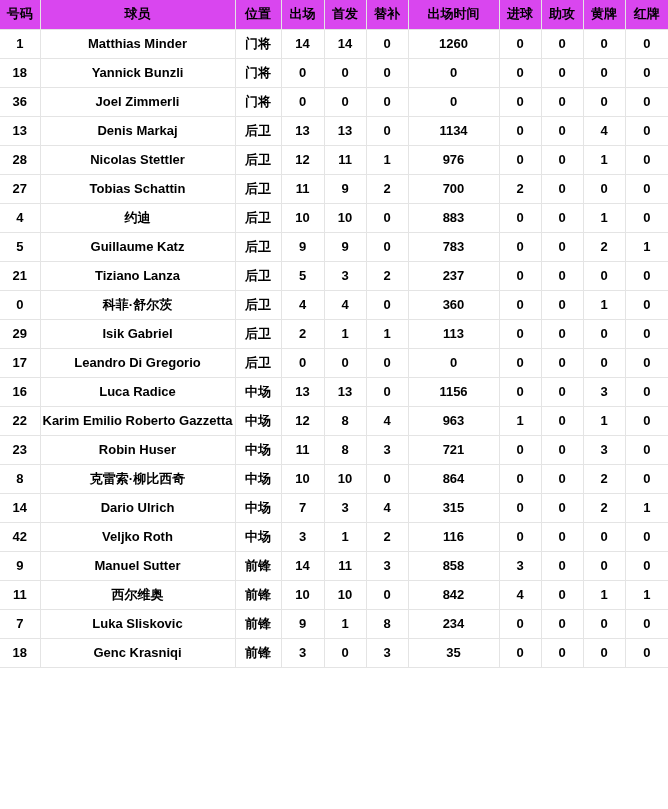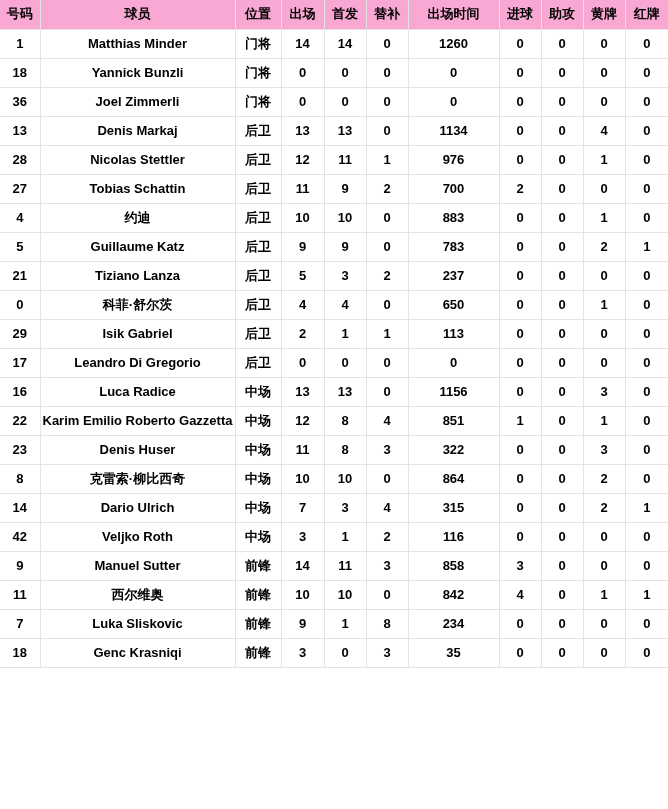--- a/index.html
+++ b/index.html
@@ -21,21 +21,21 @@
     text-align: center;
     vertical-align: middle;
     font-size: 13px;
     font-weight: bold;
     color: #000000;
     padding: 0 2px;
     overflow: hidden;
     white-space: nowrap;
   }
   #stats th {
-    background: #f9a8d4;
+    background: #d946ef;
     border-top: none;
   }
   #stats td { background: #ffffff; }
   #stats th:first-child, #stats td:first-child { border-left: none; }
   #stats th:last-child,  #stats td:last-child  { border-right: none; }
 
   
   #stats col:nth-child(1)  { width: 40px;  }
   #stats col:nth-child(2)  { width: 195px; }
   #stats col:nth-child(3)  { width: 46px;  }
@@ -198,21 +198,21 @@
         <td>0</td>
         <td>0</td>
       </tr>
       <tr>
         <td>0</td>
         <td>科菲·舒尔茨</td>
         <td>后卫</td>
         <td>4</td>
         <td>4</td>
         <td>0</td>
-        <td>650</td>
+        <td>360</td>
         <td>0</td>
         <td>0</td>
         <td>1</td>
         <td>0</td>
       </tr>
       <tr>
         <td>29</td>
         <td>Isik Gabriel</td>
         <td>后卫</td>
         <td>2</td>
@@ -250,34 +250,34 @@
         <td>3</td>
         <td>0</td>
       </tr>
       <tr>
         <td>22</td>
         <td>Karim Emilio Roberto Gazzetta</td>
         <td>中场</td>
         <td>12</td>
         <td>8</td>
         <td>4</td>
-        <td>851</td>
+        <td>963</td>
         <td>1</td>
         <td>0</td>
         <td>1</td>
         <td>0</td>
       </tr>
       <tr>
         <td>23</td>
-        <td>Denis Huser</td>
+        <td>Robin Huser</td>
         <td>中场</td>
         <td>11</td>
         <td>8</td>
         <td>3</td>
-        <td>322</td>
+        <td>721</td>
         <td>0</td>
         <td>0</td>
         <td>3</td>
         <td>0</td>
       </tr>
       <tr>
         <td>8</td>
         <td>克雷索·柳比西奇</td>
         <td>中场</td>
         <td>10</td>

